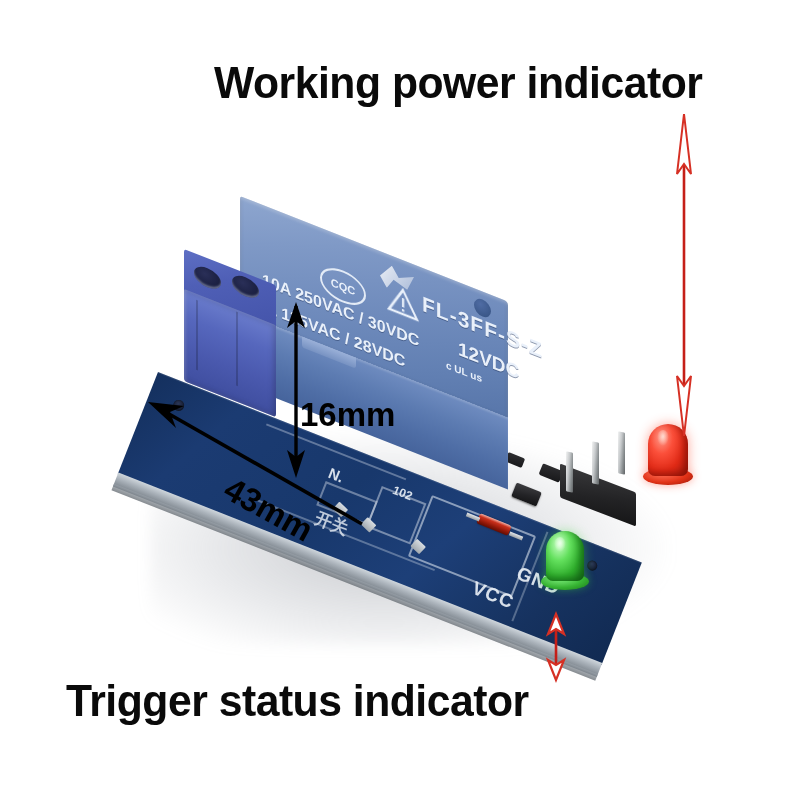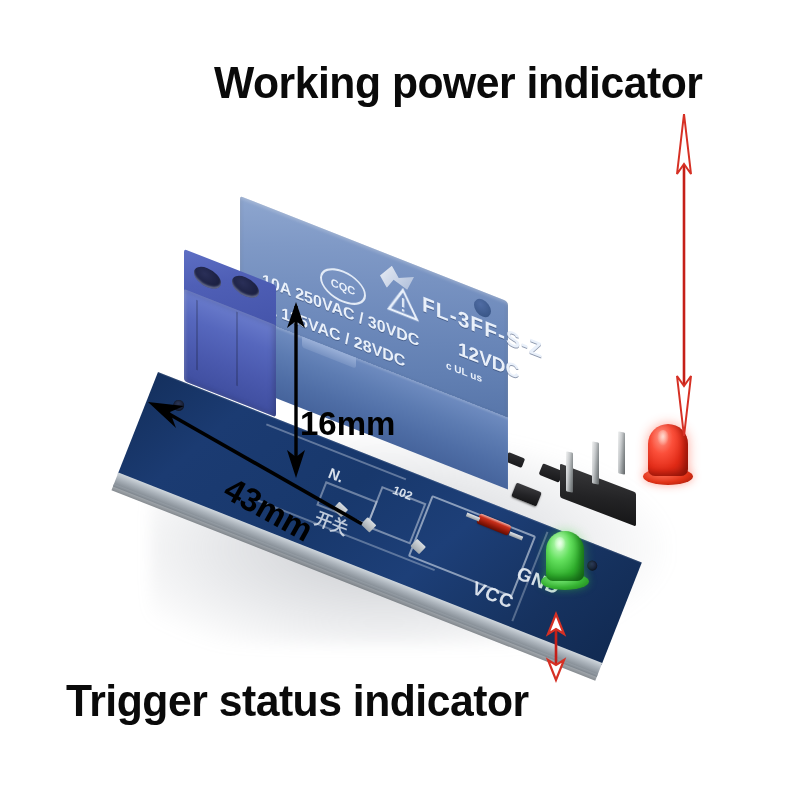--- a/index.html
+++ b/index.html
@@ -24,21 +24,21 @@
   .anno-bottom{
     position:absolute;left:66px;top:676px;
     font-size:44px;font-weight:700;color:#0a0a0a;
     letter-spacing:-0.5px;
     transform:scaleX(0.97);transform-origin:left center;
     white-space:nowrap;
   }
 
   
   .dim-16{
-    position:absolute;left:300px;top:405px;
+    position:absolute;left:300px;top:396px;
     font-size:33px;font-weight:700;color:#000;
     white-space:nowrap;
   }
   .dim-43{
     position:absolute;left:236px;top:470px;
     font-size:33px;font-weight:700;color:#000;
     white-space:nowrap;
     transform:rotate(29deg);transform-origin:left top;
   }
 

